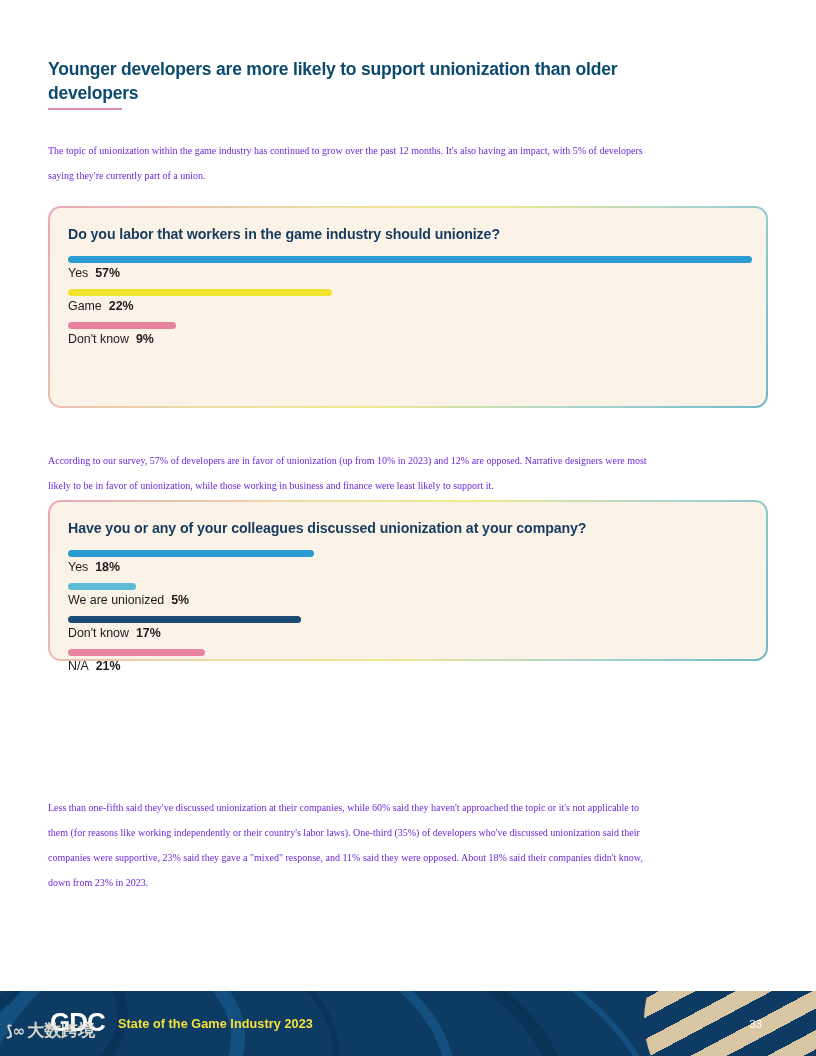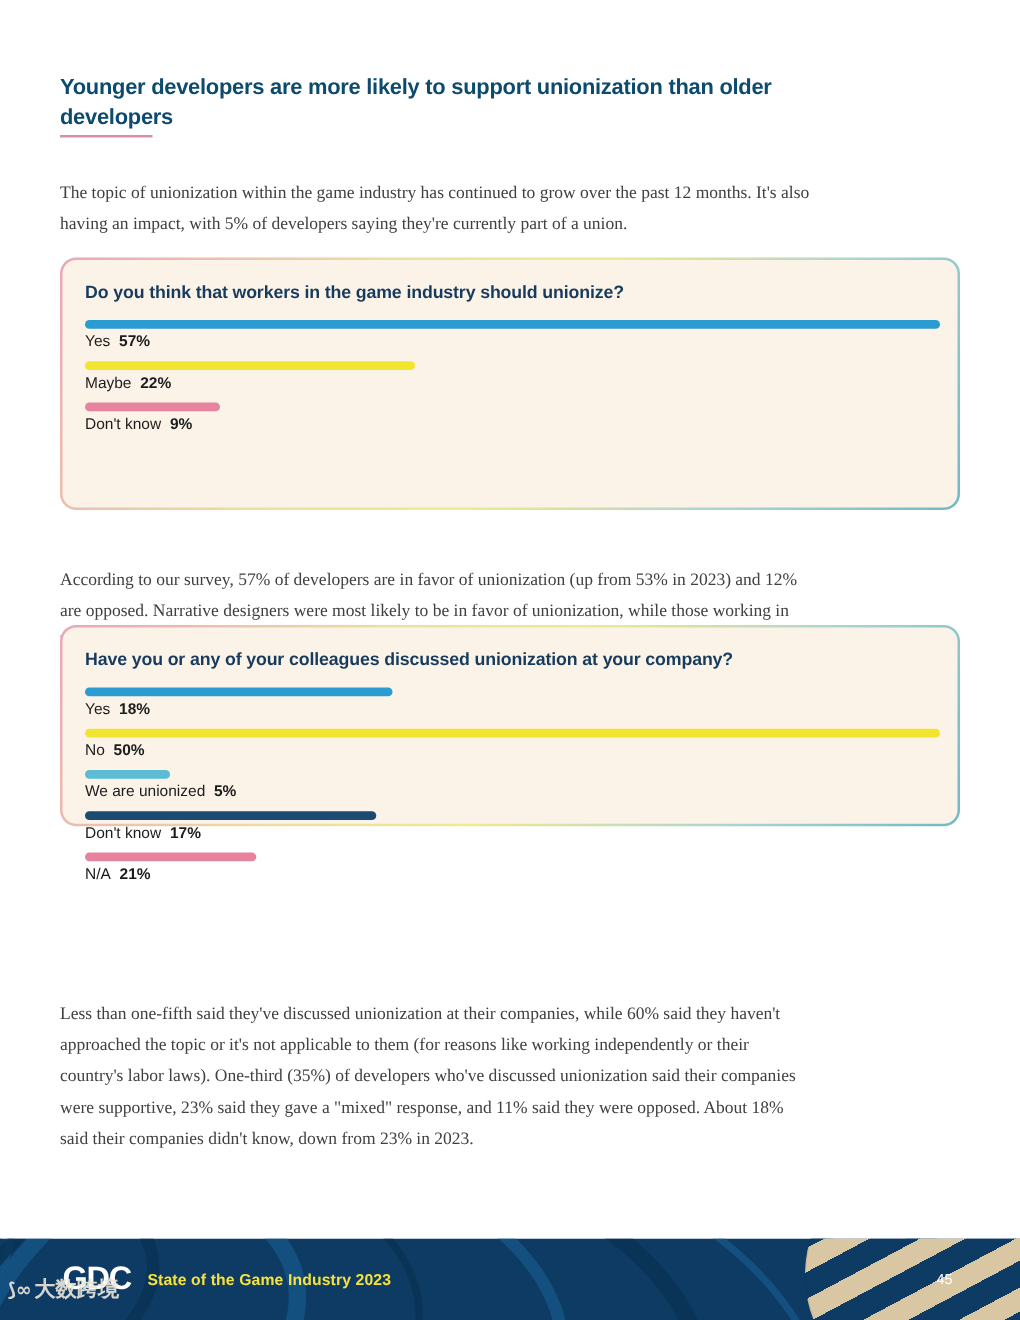--- a/index.html
+++ b/index.html
@@ -16,21 +16,21 @@
     color:#0c4a6e;letter-spacing:-0.2px;
   }
   .rule{
     position:absolute;left:48px;top:108px;width:74px;height:2px;
     background:#d98fa4;
   }
 
   .para{
     position:absolute;left:48px;width:600px;
     font-family:"Liberation Serif", serif;
-    font-size:14px;line-height:25px;color:#404040;
+    font-size:10px;line-height:25px;color:#6d28d9;
   }
   #para1{top:128px;}
   #para2{top:438px;width:600px;}
   #para3{top:785px;width:600px;}
 
   
   .card{
     position:absolute;left:48px;width:720px;
     border-radius:13px;
     padding:2px;
@@ -118,61 +118,55 @@
 
 <div class="page">
 
   <h1 class="headline">Younger developers are more likely to support unionization than older developers</h1>
   <div class="rule"></div>
 
   <p class="para" id="para1">The topic of unionization within the game industry has continued to grow over the past 12 months. It's also having an impact, with 5% of developers saying they're currently part of a union.</p>
 
   <div class="card" id="card1">
     <div class="card-inner">
-      <div class="card-title">Do you think that workers in the game industry should unionize?</div>
+      <div class="card-title">Do you labor that workers in the game industry should unionize?</div>
       <div id="chart1-bars">
           <div class="bar-row">
             <div class="bar-track">
               <span class="bar" style="width: 684px; background: rgb(43, 156, 209);"></span>
             </div>
             <div class="bar-label"><span>Yes</span><span class="val">57%</span></div>
           </div>
           <div class="bar-row">
             <div class="bar-track">
               <span class="bar" style="width: 264px; background: rgb(242, 229, 48);"></span>
             </div>
-            <div class="bar-label"><span>Maybe</span><span class="val">22%</span></div>
+            <div class="bar-label"><span>Game</span><span class="val">22%</span></div>
           </div>
           <div class="bar-row">
             <div class="bar-track">
               <span class="bar" style="width: 108px; background: rgb(232, 131, 159);"></span>
             </div>
             <div class="bar-label"><span>Don't know</span><span class="val">9%</span></div>
           </div>
         </div>
     </div>
   </div>
 
-  <p class="para" id="para2">According to our survey, 57% of developers are in favor of unionization (up from 53% in 2023) and 12% are opposed. Narrative designers were most likely to be in favor of unionization, while those working in business and finance were least likely to support it.</p>
+  <p class="para" id="para2">According to our survey, 57% of developers are in favor of unionization (up from 10% in 2023) and 12% are opposed. Narrative designers were most likely to be in favor of unionization, while those working in business and finance were least likely to support it.</p>
 
   <div class="card" id="card2">
     <div class="card-inner">
       <div class="card-title">Have you or any of your colleagues discussed unionization at your company?</div>
       <div id="chart2-bars">
           <div class="bar-row">
             <div class="bar-track">
               <span class="bar" style="width: 246px; background: rgb(43, 156, 209);"></span>
             </div>
             <div class="bar-label"><span>Yes</span><span class="val">18%</span></div>
-          </div>
-          <div class="bar-row">
-            <div class="bar-track">
-              <span class="bar" style="width: 684px; background: rgb(242, 229, 48);"></span>
-            </div>
-            <div class="bar-label"><span>No</span><span class="val">50%</span></div>
           </div>
           <div class="bar-row">
             <div class="bar-track">
               <span class="bar" style="width: 68px; background: rgb(91, 188, 212);"></span>
             </div>
             <div class="bar-label"><span>We are unionized</span><span class="val">5%</span></div>
           </div>
           <div class="bar-row">
             <div class="bar-track">
               <span class="bar" style="width: 233px; background: rgb(27, 74, 114);"></span>
@@ -200,16 +194,16 @@
         <div class="sw" style="width: 530px; height: 329px; border-width: 10px; left: -94px; top: -76px; transform: rotate(-2deg);"></div>
         <div class="sw sw2" style="width: 625px; height: 388px; border-width: 14px; left: -80px; top: -85px; transform: rotate(1deg);"></div>
         <div class="sw" style="width: 720px; height: 446px; border-width: 6px; left: -66px; top: -94px; transform: rotate(4deg);"></div>
         <div class="sw sw2" style="width: 815px; height: 505px; border-width: 10px; left: -52px; top: -103px; transform: rotate(7deg);"></div>
         <div class="sw" style="width: 910px; height: 564px; border-width: 14px; left: -38px; top: -112px; transform: rotate(10deg);"></div>
       </div>
     <div class="gdc-logo">GDC</div>
     <div class="watermark"><span class="wm-mark">⟆∞</span><span>大数跨境</span></div>
     <div class="footer-title">State of the Game Industry 2023</div>
     <div class="sphere"></div>
-    <div class="page-num">45</div>
+    <div class="page-num">33</div>
   </div>
 
 </div>
 
 </body></html>

